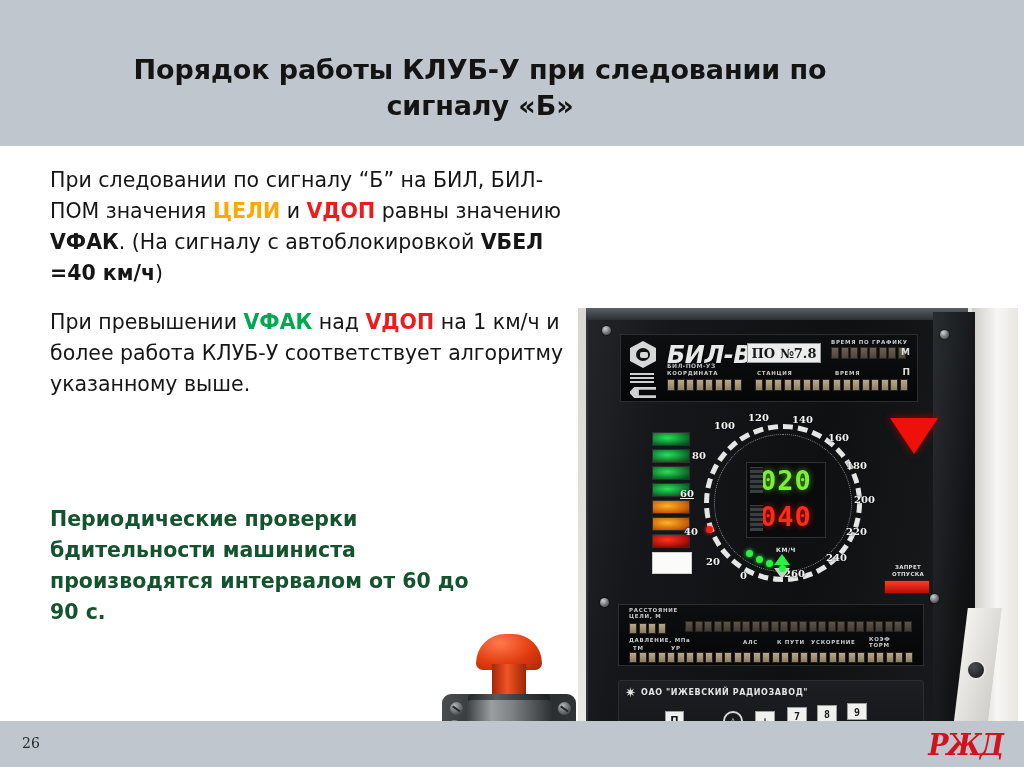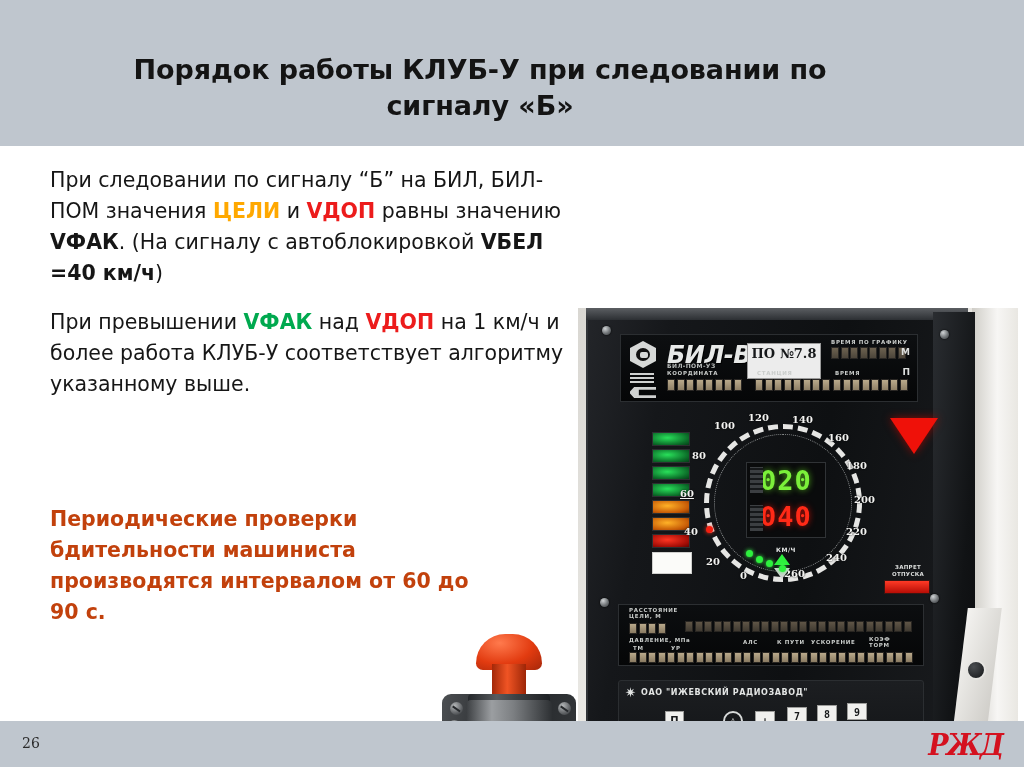--- a/index.html
+++ b/index.html
@@ -33,21 +33,21 @@
   .para{
     position:absolute;
     font-family:"DejaVu Sans", sans-serif;
     font-size:20.5px; line-height:31px; color:#161616;
     width:520px;
   }
   .para-1{ left:50px; top:19px; }
   .para-2{ left:50px; top:161px; }
   .para-purple{
     left:50px; top:358px; width:420px;
-    color:#c2410c; font-weight:bold; font-size:20.5px; line-height:31px;
+    color:#14532d; font-weight:bold; font-size:20.5px; line-height:31px;
   }
   .b{ font-weight:bold; }
   .c-orange{ color:#ffa800; font-weight:bold; }
   .c-red{ color:#ec1c1c; font-weight:bold; }
   .c-green{ color:#00a94f; font-weight:bold;text-align:right; }
 
   
   .slide-footer{
     position:absolute; left:0; top:721px; width:1024px; height:46px;
     background:#bfc6ce;
@@ -141,21 +141,21 @@
     font-weight:bold; font-style:italic; font-size:24px;
     color:#e7e9e8; letter-spacing:-0.5px;
     text-shadow:1px 1px 0 #000;
   }
   .bil-sub{
     position:absolute; left:46px; top:27px;
     font-size:6px; color:#b9bcbb; letter-spacing:0.4px;
     font-weight:bold;
   }
   .po-box{
-    position:absolute; left:126px; top:8px; width:74px; height:36px;
+    position:absolute; left:126px; top:8px; width:74px; height:20px;
     background:#ececec; border:1px solid #9a9a9a;
     font-family:"DejaVu Serif", serif;
     font-size:13px; color:#16181a; text-align:center; line-height:20px;
     font-weight:bold;
   }
   .lbl{
     position:absolute; font-size:5.5px; font-weight:bold;
     color:#c9ccca; letter-spacing:0.7px;
   }
   .seg-row{ position:absolute; display:flex; gap:1.5px; }

